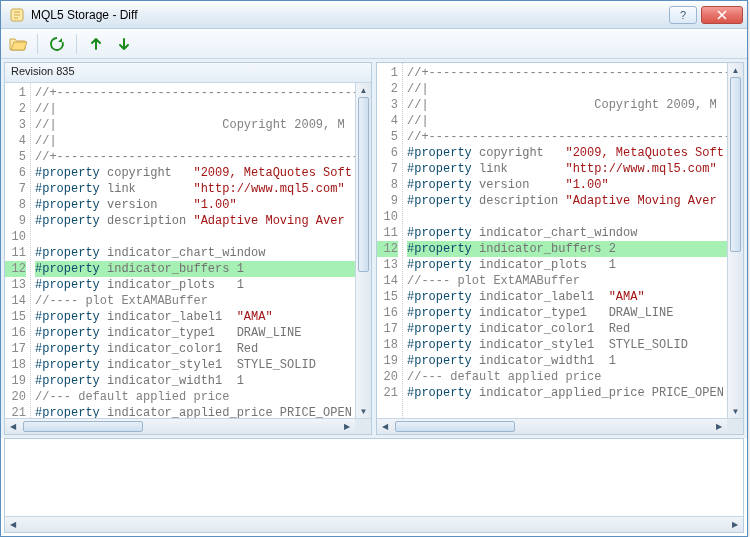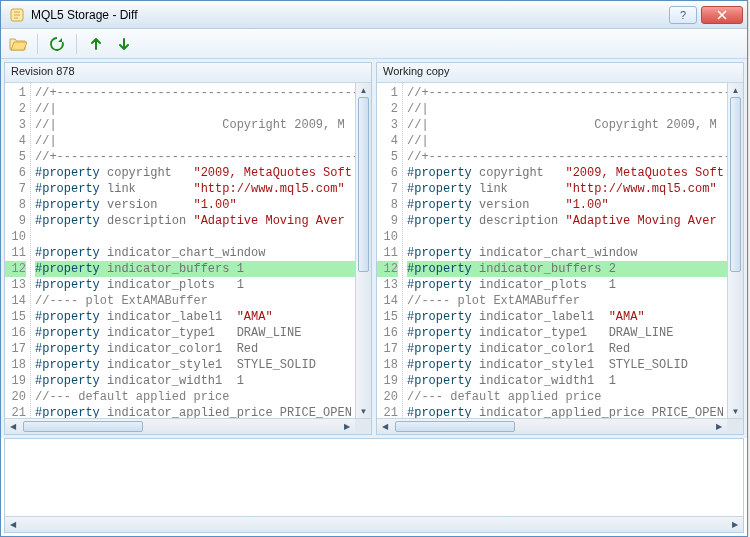--- a/index.html
+++ b/index.html
@@ -85,21 +85,21 @@
   </div>
   <div class="tbtn">
     <svg width="14" height="14" viewBox="0 0 14 14">
           <path d="M7 2v10M7 12l-4-4M7 12l4-4" fill="none" stroke="#1a8a1a" stroke-width="2" stroke-linecap="round"></path>
         </svg>
   </div>
 </div>
 
 <div class="panes">
   <div class="pane">
-    <div class="pane-header">Revision 878</div>
+    <div class="pane-header">Revision 835</div>
     <div class="code-area">
       <div class="gutter" id="gutter-left">
             <div class="cline">1</div>
             <div class="cline">2</div>
             <div class="cline">3</div>
             <div class="cline">4</div>
             <div class="cline">5</div>
             <div class="cline">6</div>
             <div class="cline">7</div>
             <div class="cline">8</div>
@@ -127,21 +127,20 @@
     <div class="hscroll-row">
       <div class="harrow">◀</div>
       <div class="htrack">
             <div class="hthumb"></div>
           </div>
       <div class="harrow">▶</div>
       <div class="hcorner"></div>
     </div>
   </div>
   <div class="pane">
-    <div class="pane-header">Working copy</div>
     <div class="code-area">
       <div class="gutter" id="gutter-right">
             <div class="cline">1</div>
             <div class="cline">2</div>
             <div class="cline">3</div>
             <div class="cline">4</div>
             <div class="cline">5</div>
             <div class="cline">6</div>
             <div class="cline">7</div>
             <div class="cline">8</div>

